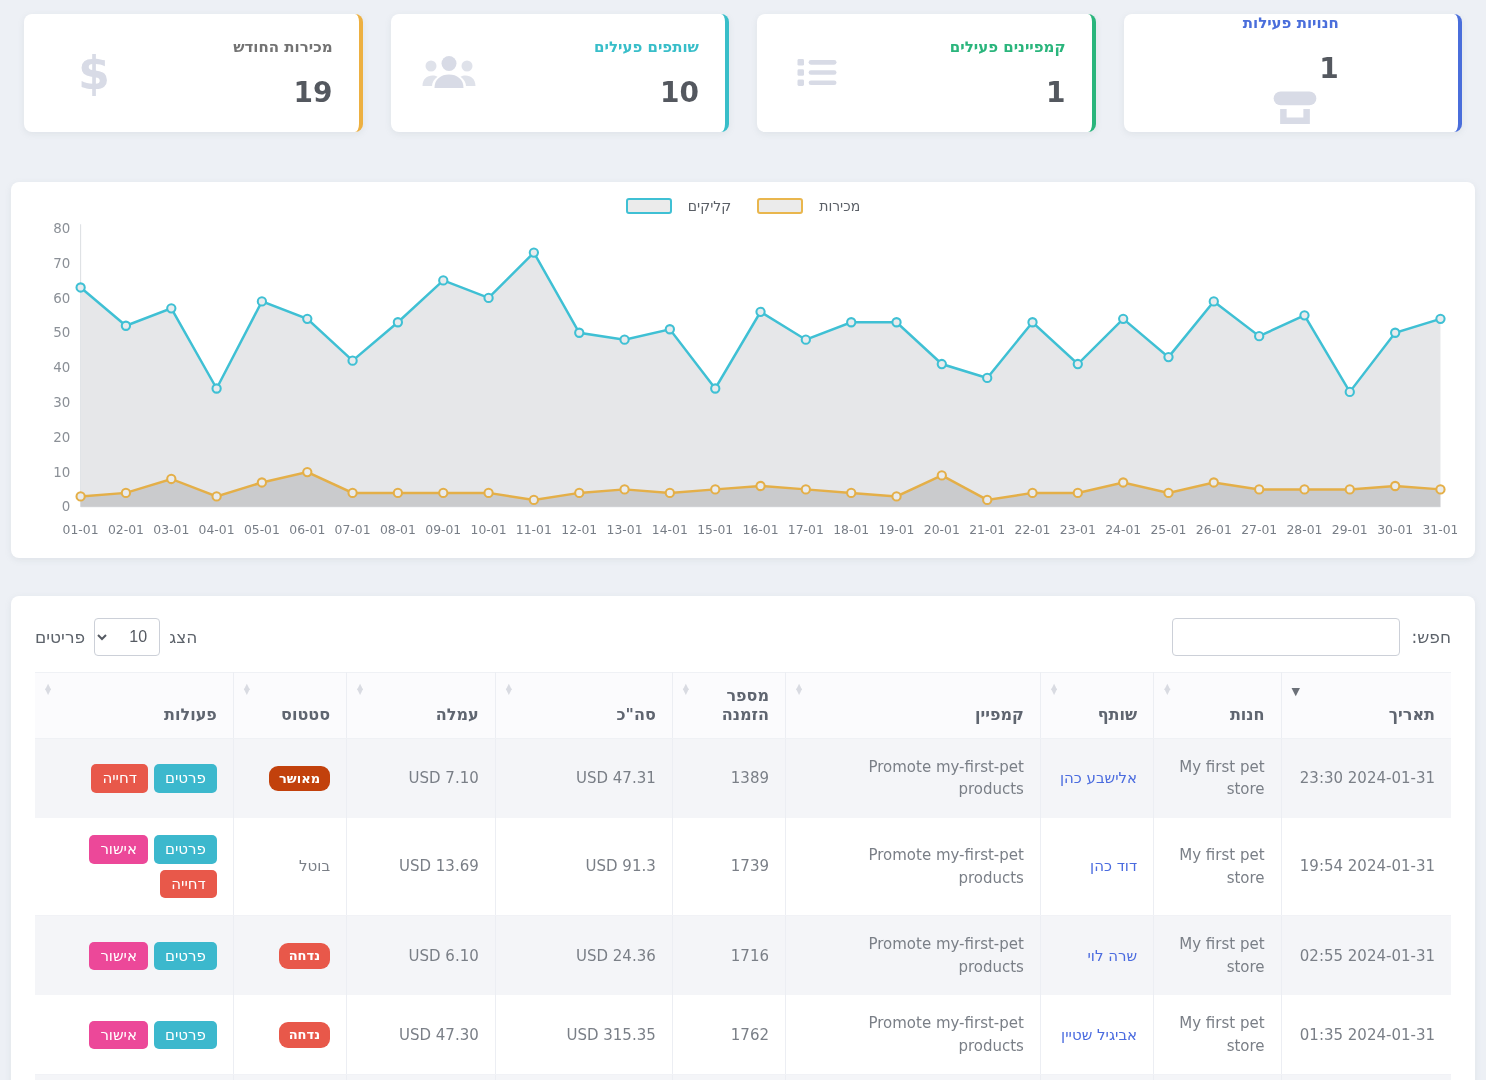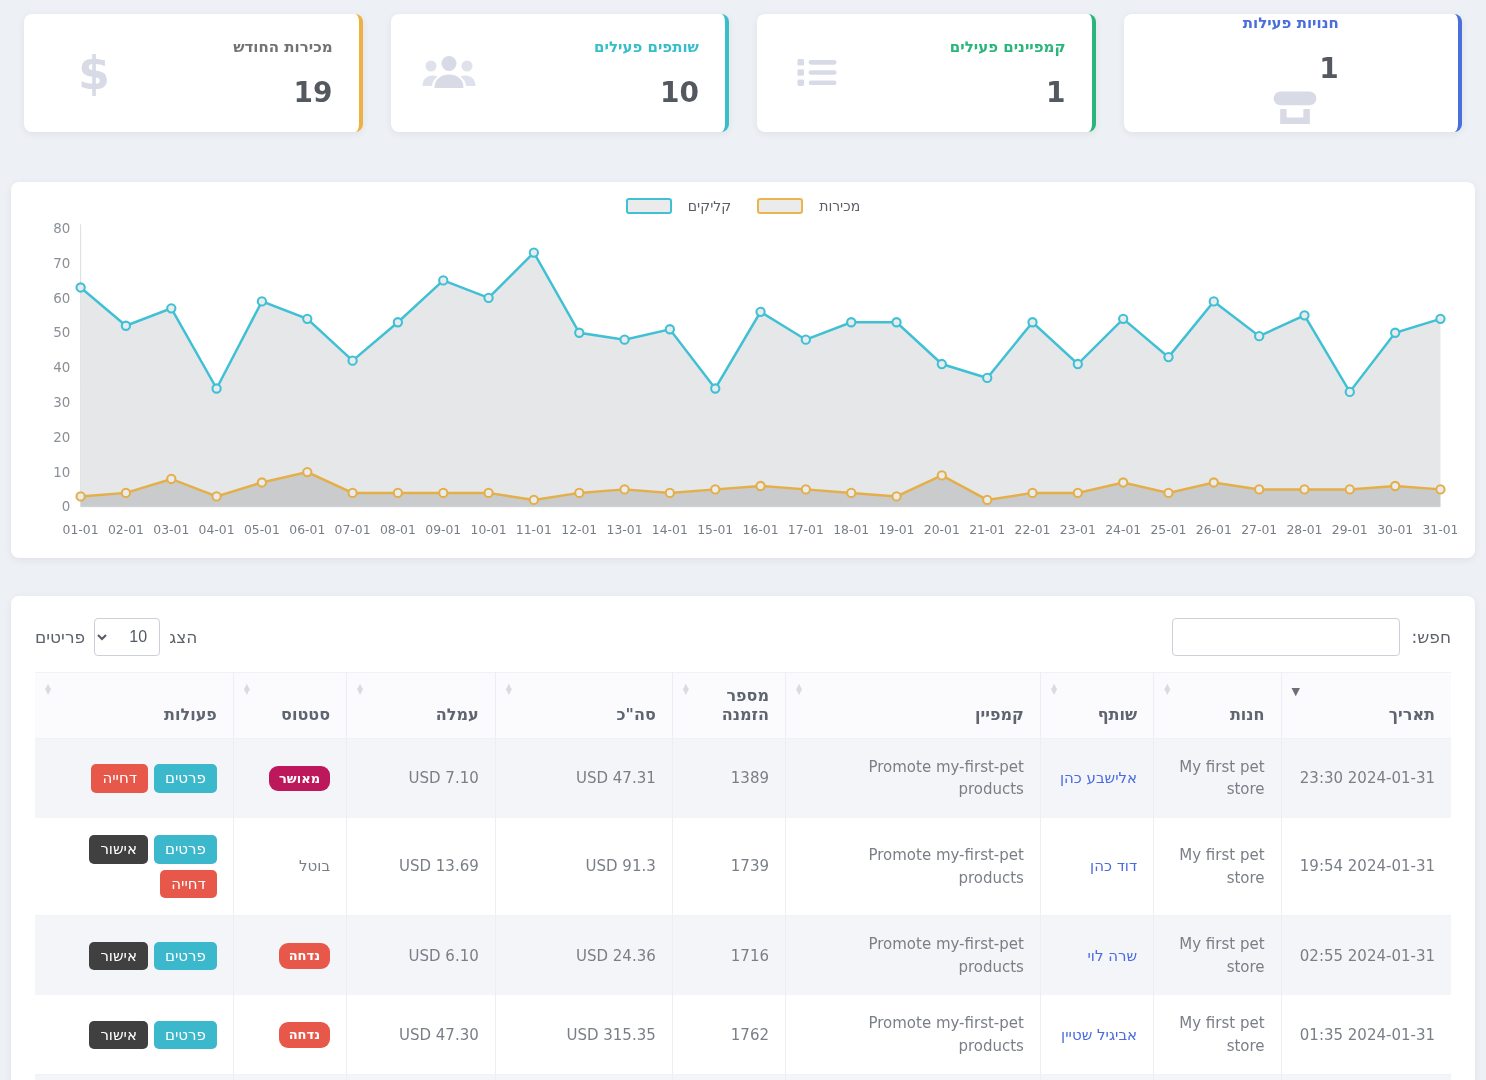--- a/index.html
+++ b/index.html
@@ -65,29 +65,29 @@
   .sort-icons { position:absolute; left:10px; top:12px; display:flex; flex-direction:column; line-height:.62; font-size:8px; color:#d9dbe2; }
   .sort-desc  { position:absolute; left:10px; top:12px; font-size:11px; color:#6b7078; }
 
   table.data tbody td { padding:17px 16px; font-size:15px; color:#7a7f87; line-height:1.5; vertical-align:middle; text-align:right; }
   table.data tbody tr:nth-child(odd) td { background:#f4f5f8; }
   table.data tbody tr:nth-child(even) td { background:#fff; border-bottom:1px solid #f1f2f6; }
   td.cell-actions { padding:14px 16px; }
 
   .link { color:#4a6bdf; cursor:pointer; }
   .badge { display:inline-block; color:#fff; font-size:13px; font-weight:700; padding:3px 10px; border-radius:9px; }
-  .badge-approved { background:#be185d; }
+  .badge-approved { background:#c2410c; }
   .badge-rejected { background:#e8584a; }
   .status-plain { color:#7a7f87; }
 
   .actions { display:flex; flex-wrap:wrap; gap:6px; max-width:156px; }
   .btn { border:none; color:#fff; font-size:15px; padding:5px 11px; border-radius:5px;
          font-family:inherit; cursor:pointer; line-height:1.25; }
   .btn-details { background:#3cb8cd; }
-  .btn-approve { background:#404040; }
+  .btn-approve { background:#ec4899; }
   .btn-reject  { background:#e8584a; }
 </style>
 </head>
 <body>
 
 <div class="page">
 
   <section class="cards-row" id="cards">
       <div class="card" style="border-right: 4px solid rgb(74, 110, 219); flex-direction: column;">
         <div class="info">

